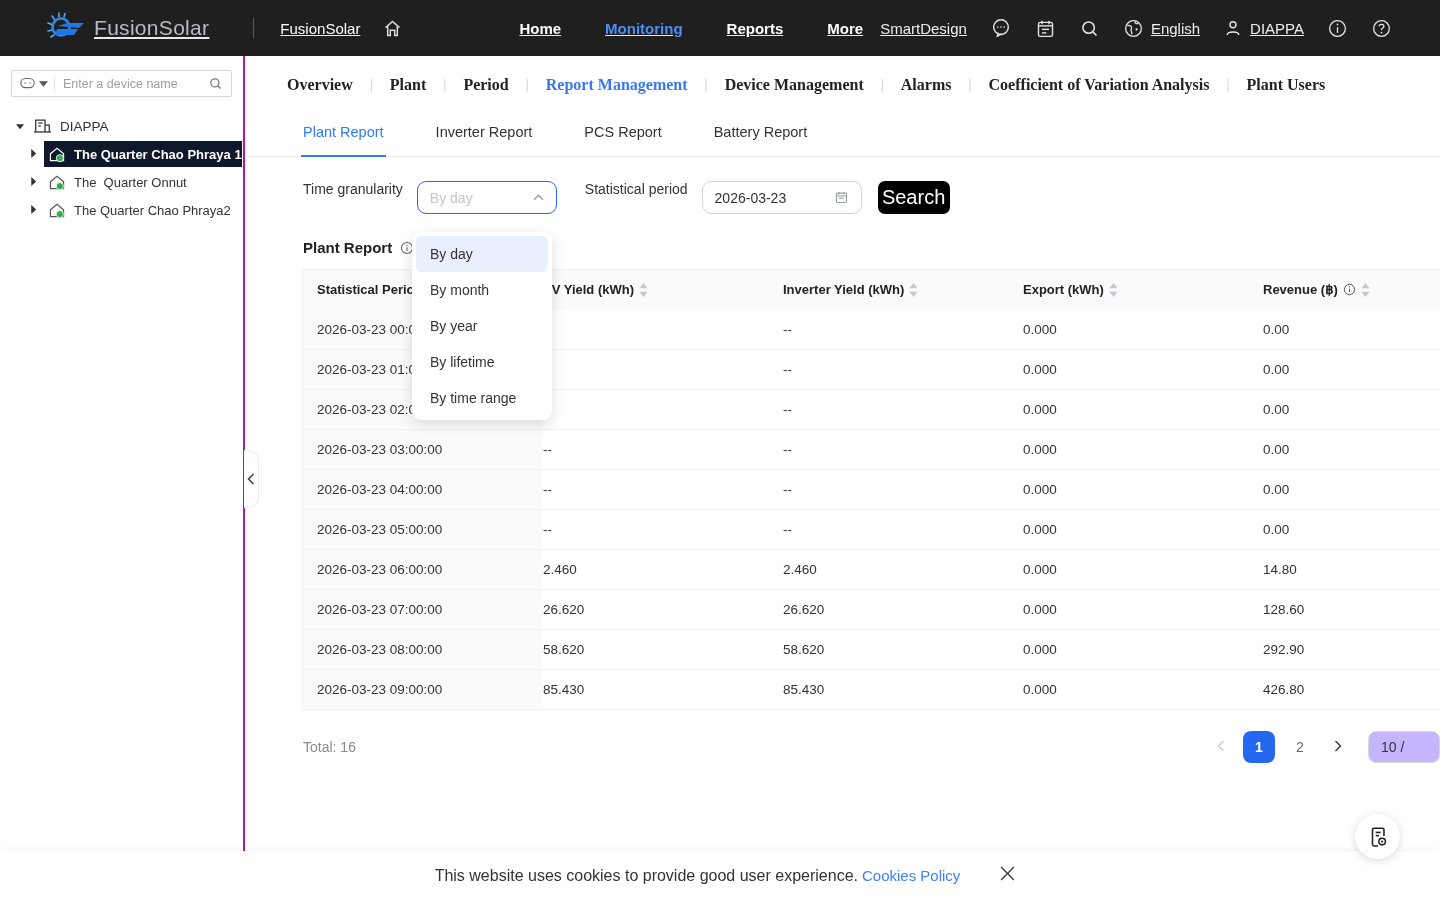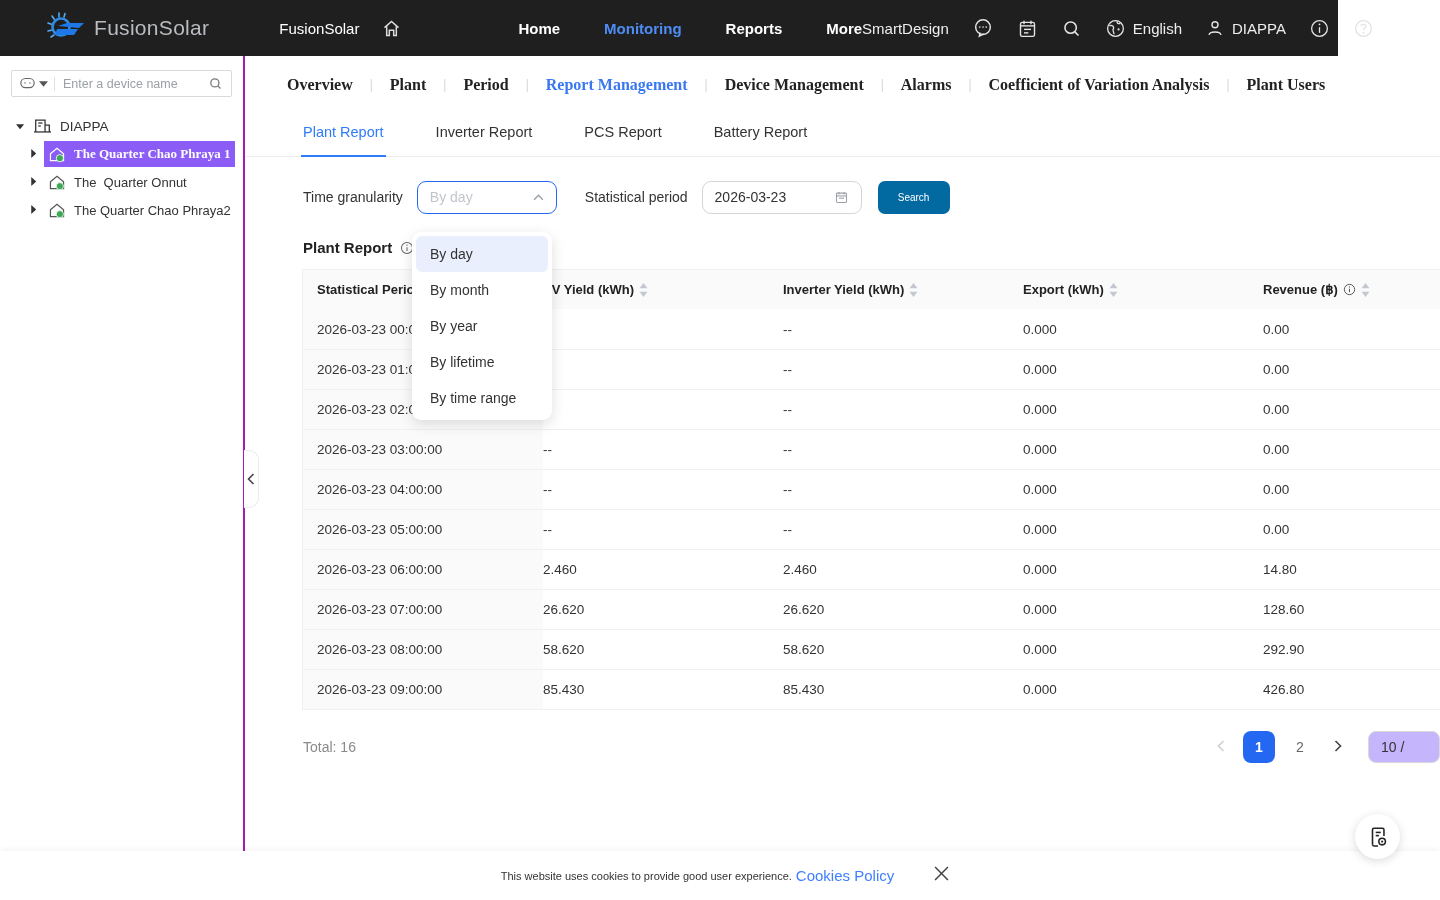--- a/index.html
+++ b/index.html
@@ -1,21 +1,21 @@
 <!DOCTYPE html>
 <html><head>
 <meta charset="utf-8">
 <style>
   * { margin:0; padding:0; box-sizing:border-box; }
   html,body { width:1440px; height:900px; overflow:hidden; background:#fff;
     font-family:"Liberation Sans", sans-serif; }
 
   
-  .header { position:absolute; left:0; top:0; width:1338px; height:56px;
-    background:#1f1f1f; display:flex; align-items:center; z-index:40; color:#e8e8e8; }
+  .header { position:absolute; left:0; top:0; width:1440px; height:56px;
+    background:#1f1f1f; display:flex; align-items:center; z-index:40; color:#e8e8e8;text-decoration:underline; }
   .logo-group { display:flex; align-items:center; margin-left:46px; }
   .logo-text { font-size:21px; color:#b9bcc0; letter-spacing:.3px; margin-left:8px; }
   .hdr-divider { width:1px; height:20px; background:#5a5a5a; margin:0 26px 0 44px; }
   .hdr-plant { font-size:15px; color:#fff; }
   .hdr-home { margin-left:22px; color:#ddd; display:flex; }
   .hdr-nav { display:flex; align-items:center; gap:44px; margin-left:116px; }
   .hdr-nav .nav-item { font-size:15px; font-weight:700; color:#fff; cursor:pointer; }
   .hdr-nav .nav-item.active { color:#4e8df6; }
   .hdr-right { margin-left:auto; display:flex; align-items:center; gap:23px; margin-right:48px; }
   .hdr-right .txt { font-size:15px; color:#eee; }
@@ -31,52 +31,52 @@
     font-family:"Liberation Sans", sans-serif; min-width:0; }
   .dev-search input::placeholder { color:#9aa0a6; }
   .tree { margin-top:16px; font-size:13px; color:#333; }
   .tree-root { display:flex; align-items:center; height:26px; padding-left:16px; gap:9px; cursor:pointer; }
   .tree-root .name { font-size:13.5px; }
   .tree-child { display:flex; align-items:center; height:26px; margin-top:2px; padding-left:30px; cursor:pointer; }
   .tree-child .caret { width:14px; color:#444; font-size:9px; flex:none; }
   .tree-child .row-body { display:flex; align-items:center; gap:8px; flex:1; height:26px;
     padding-left:4px; margin-right:8px; border-radius:0; }
   .tree-child .label { white-space:pre; font-size:13px; }
-  .tree-child.selected .row-body { background:#8b5cf6; color:#fff;font-family:Liberation Serif, serif; }
+  .tree-child.selected .row-body { background:#0f172a; color:#fff; }
   .tree-child.selected .label { font-weight:700; }
   .collapse-handle { position:absolute; left:244px; top:450px; width:15px; height:58px;
     background:#fff; border:1px solid #ececec; border-left:none;
     border-radius:0 10px 10px 0; display:flex; align-items:center; justify-content:center;
     color:#555; z-index:11; cursor:pointer; font-size:12px; }
 
   
   .main { position:absolute; left:246px; top:56px; right:0; bottom:0; background:#fff; }
   .crumbs { height:57px; display:flex; align-items:center; padding-left:41px;
     font-family:"Liberation Serif", serif; font-size:16px; color:#222;font-weight:bold; }
   .crumbs .crumb { cursor:pointer; }
   .crumbs .crumb.active { color:#3978f2; }
   .crumbs .csep { color:#d8d8d8; margin:0 17px; font-size:14px; }
   .subtabs { height:44px; display:flex; align-items:flex-start; padding-left:57px; gap:52px;
     border-bottom:1px solid #ececec; }
   .subtab { font-size:14.5px; color:#333; padding-top:11px; height:44px; cursor:pointer; position:relative; }
   .subtab.active { color:#2e7cf6; font-weight:500; }
   .subtab.active::after { content:""; position:absolute; left:-2px; right:-2px; bottom:0;
     height:2px; background:#2e7cf6; }
 
-  .filter-row { margin-top:24px; padding-left:57px; display:flex; align-items:center; height:32px; }
+  .filter-row { margin-top:24px; padding-left:57px; display:flex; align-items:flex-start; height:32px; }
   .f-label { font-size:14px; color:#333; }
   .gran-select { margin-left:14px; width:140px; height:33px; border:1px solid #2468f2;
     border-radius:9px; display:flex; align-items:center; padding:0 12px; cursor:pointer; background:#fff; }
   .gran-select .val { color:#c2c6cc; font-size:14px; flex:1; }
   .period-label { margin-left:28px; }
   .date-input { margin-left:14px; width:160px; height:33px; border:1px solid #d5d5d5;
     border-radius:9px; display:flex; align-items:center; padding:0 12px; background:#fff; cursor:pointer; }
   .date-input .val { font-size:14px; color:#333; flex:1; }
-  .search-btn { margin-left:16px; width:72px; height:33px; background:#0369a1; color:#fff;
-    border:none; border-radius:7px; font-size:10px; cursor:pointer; font-family:"Liberation Sans",sans-serif; }
+  .search-btn { margin-left:16px; width:72px; height:33px; background:#000000; color:#fff;
+    border:none; border-radius:7px; font-size:20px; cursor:pointer; font-family:"Liberation Sans",sans-serif; }
 
   .title-row { margin-top:26px; padding-left:57px; display:flex; align-items:center; gap:8px; }
   .title-row .t { font-size:15px; font-weight:700; color:#222; }
   .info-i { color:#666; display:flex; }
 
   
   .report-table { margin:13px 0 0 56px; border:1px solid #f0f0f0; border-right:none; }
   .tr { display:grid; grid-template-columns:240px 240px 240px 240px 1fr; height:40px; align-items:center; }
   .tr.head { background:#fafafa; height:39px; }
   .tr.head .td { font-weight:700; font-size:13px; color:#222; display:flex; align-items:center; gap:5px; }
@@ -106,21 +106,21 @@
     display:flex; align-items:center; padding-left:12px; font-size:14px; color:#333;
     margin-left:8px; background:#c4b5fd; cursor:pointer; }
 
   
   .float-btn { position:absolute; left:1355px; top:814px; width:45px; height:45px; border-radius:50%;
     background:#fff; box-shadow:0 2px 10px rgba(0,0,0,.15); display:flex; align-items:center;
     justify-content:center; z-index:80; cursor:pointer; color:#222; }
   .cookie-bar { position:absolute; left:0; bottom:0; width:1440px; height:49px; background:#fff;
     box-shadow:0 -1px 6px rgba(0,0,0,.06); display:flex; align-items:center; justify-content:center;
     z-index:70; }
-  .cookie-bar .msg { font-size:11px; color:#333;margin-left:10px; }
+  .cookie-bar .msg { font-size:16px; color:#333;margin-left:10px; }
   .cookie-bar .link { font-size:15px; color:#3d7fff; margin-left:4px; cursor:pointer; }
   .cookie-close { margin-left:40px; color:#444; font-size:17px; cursor:pointer; }
 </style>
 </head>
 <body>
 
 <div class="header">
   <div class="logo-group">
     <svg width="40" height="34" viewBox="0 0 40 34">
       <g stroke="#57a8f0" stroke-width="1.6" stroke-linecap="round">

